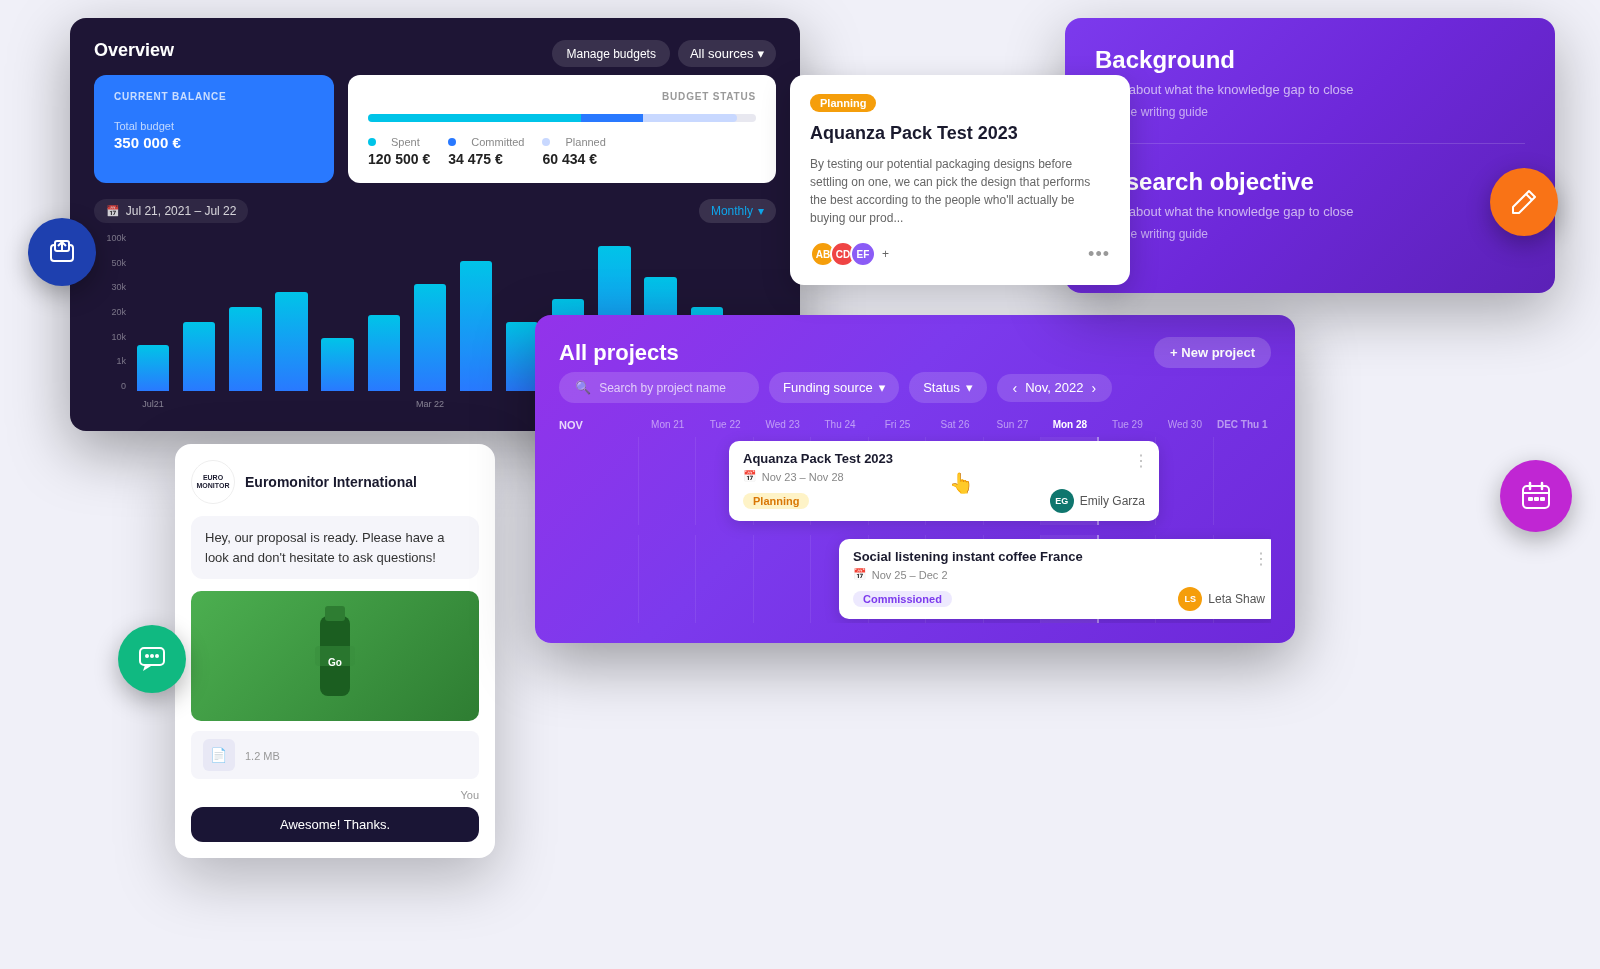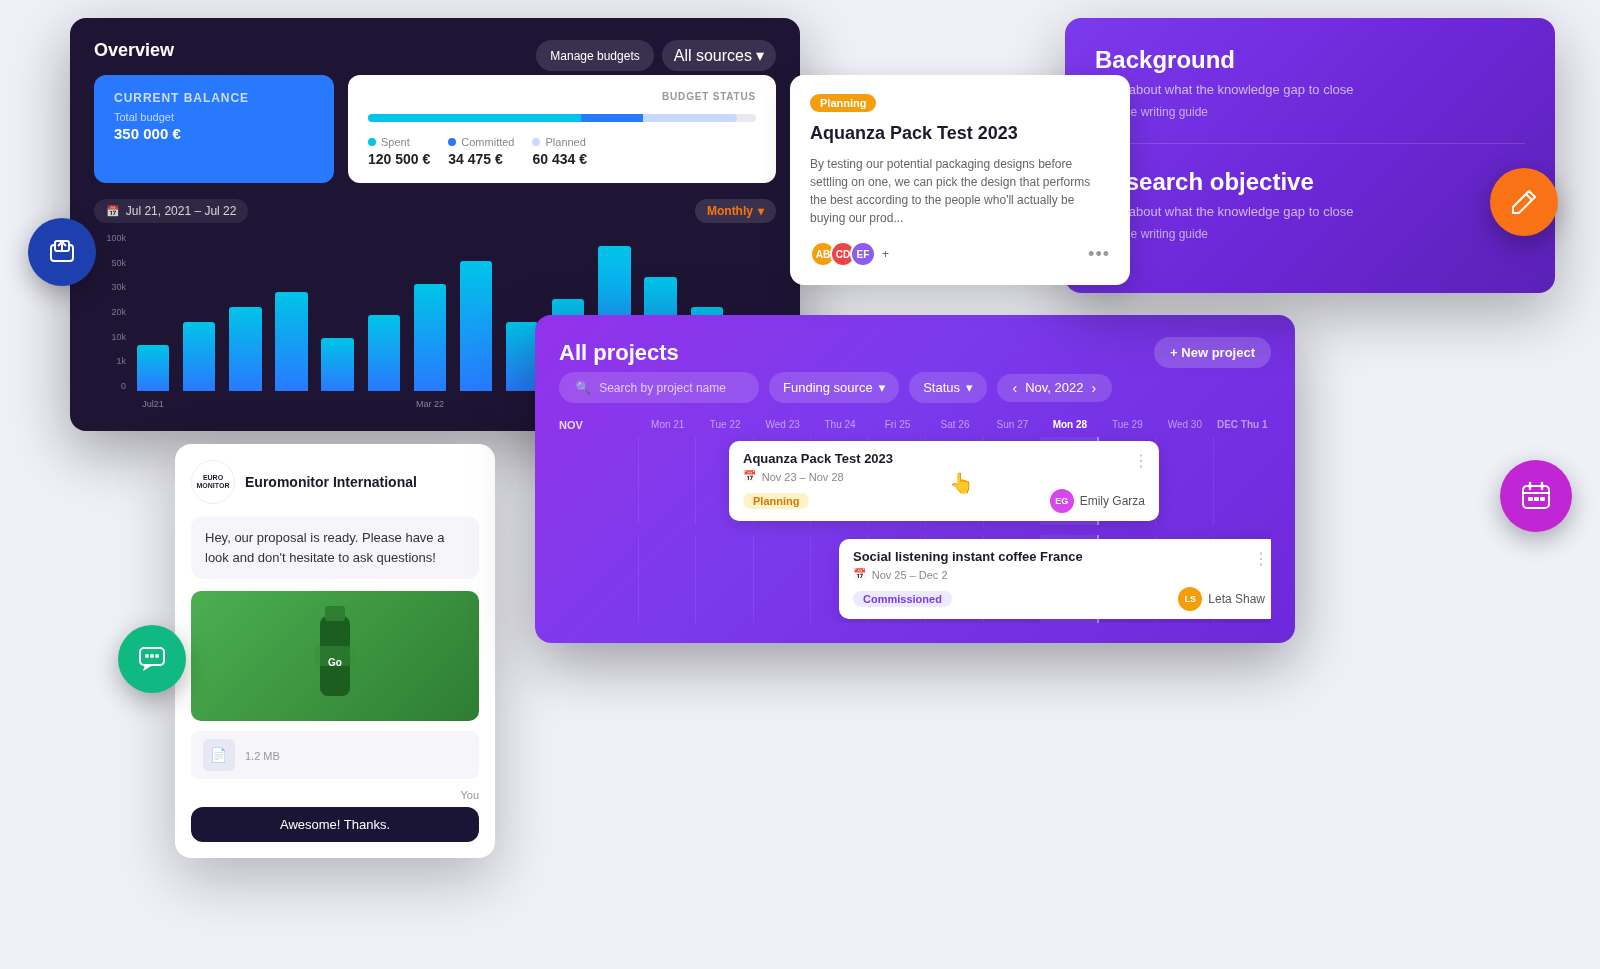--- a/index.html
+++ b/index.html
@@ -35,26 +35,26 @@
       margin-bottom: 16px;
     }
     .balance-box {
       background: #2979ff;
       border-radius: 12px;
       padding: 16px 20px;
       width: 240px;
       flex-shrink: 0;
     }
     .balance-label {
-      font-size: 12px;
+      font-size: 10px;
       font-weight: 700;
       letter-spacing: 0.08em;
       color: rgba(255,255,255,0.75);
       text-transform: uppercase;
-      margin-bottom: 6px;
+      margin-bottom: 18px;
     }
     .balance-amount {
       font-size: 32px;
       font-weight: 800;
       color: #fff;
       margin-bottom: 8px;
     }
     .balance-total-label {
       font-size: 11px;
       color: rgba(255,255,255,0.7);
@@ -113,21 +113,21 @@
       gap: 18px;
     }
     .legend-item {
       display: flex;
       flex-direction: column;
       gap: 3px;
     }
     .legend-dot-row {
       display: flex;
       align-items: center;
-      gap: 5px;
+      gap: 15px;
       font-size: 11px;
       color: #888;
     }
     .legend-dot {
       width: 8px;
       height: 8px;
       border-radius: 50%;
     }
     .legend-value {
       font-size: 14px;
@@ -153,23 +153,22 @@
       color: rgba(255,255,255,0.8);
     }
     .monthly-dropdown {
       display: flex;
       align-items: center;
       gap: 5px;
       background: rgba(255,255,255,0.12);
       border-radius: 20px;
       padding: 5px 12px;
       font-size: 12px;
-      color: #f97316;
+      color: #0ea5e9;
       cursor: pointer;
-      font-weight: bold;
     }
 
     
     .bar-chart {
       position: relative;
       height: 180px;
       display: flex;
       align-items: flex-end;
       gap: 0;
       padding-left: 36px;
@@ -220,21 +219,21 @@
       padding: 6px 14px;
       font-size: 12px;
       color: #fff;
       cursor: pointer;
     }
     .all-sources-btn {
       background: rgba(255,255,255,0.12);
       border: none;
       border-radius: 20px;
       padding: 6px 12px;
-      font-size: 16px;
+      font-size: 13px;
       color: #fff;
       cursor: pointer;
       display: flex;
       align-items: center;
       gap: 4px;
     }
     .overview-actions {
       position: absolute;
       top: 22px;
       right: 24px;
@@ -864,21 +863,21 @@
 
       <div class="gantt-project-card" style="left:170px; width:430px;">
         <div class="gantt-project-title">Aquanza Pack Test 2023</div>
         <div class="gantt-project-dates">
           <span>📅</span>
           <span>Nov 23 – Nov 28</span>
         </div>
         <div class="gantt-project-footer">
           <span class="status-tag status-planning">Planning</span>
           <div class="assignee-row">
-            <div class="assignee-avatar" style="background:#d946ef">EG</div>
+            <div class="assignee-avatar" style="background:#0f766e">EG</div>
             <span>Emily Garza</span>
           </div>
         </div>
         <div class="gantt-dots">⋮</div>
 
         <div class="cursor-hand" style="left:220px; top:30px; font-size:20px;">👆</div>
       </div>
     </div>
 
     <div style="position:relative; height:88px;">

